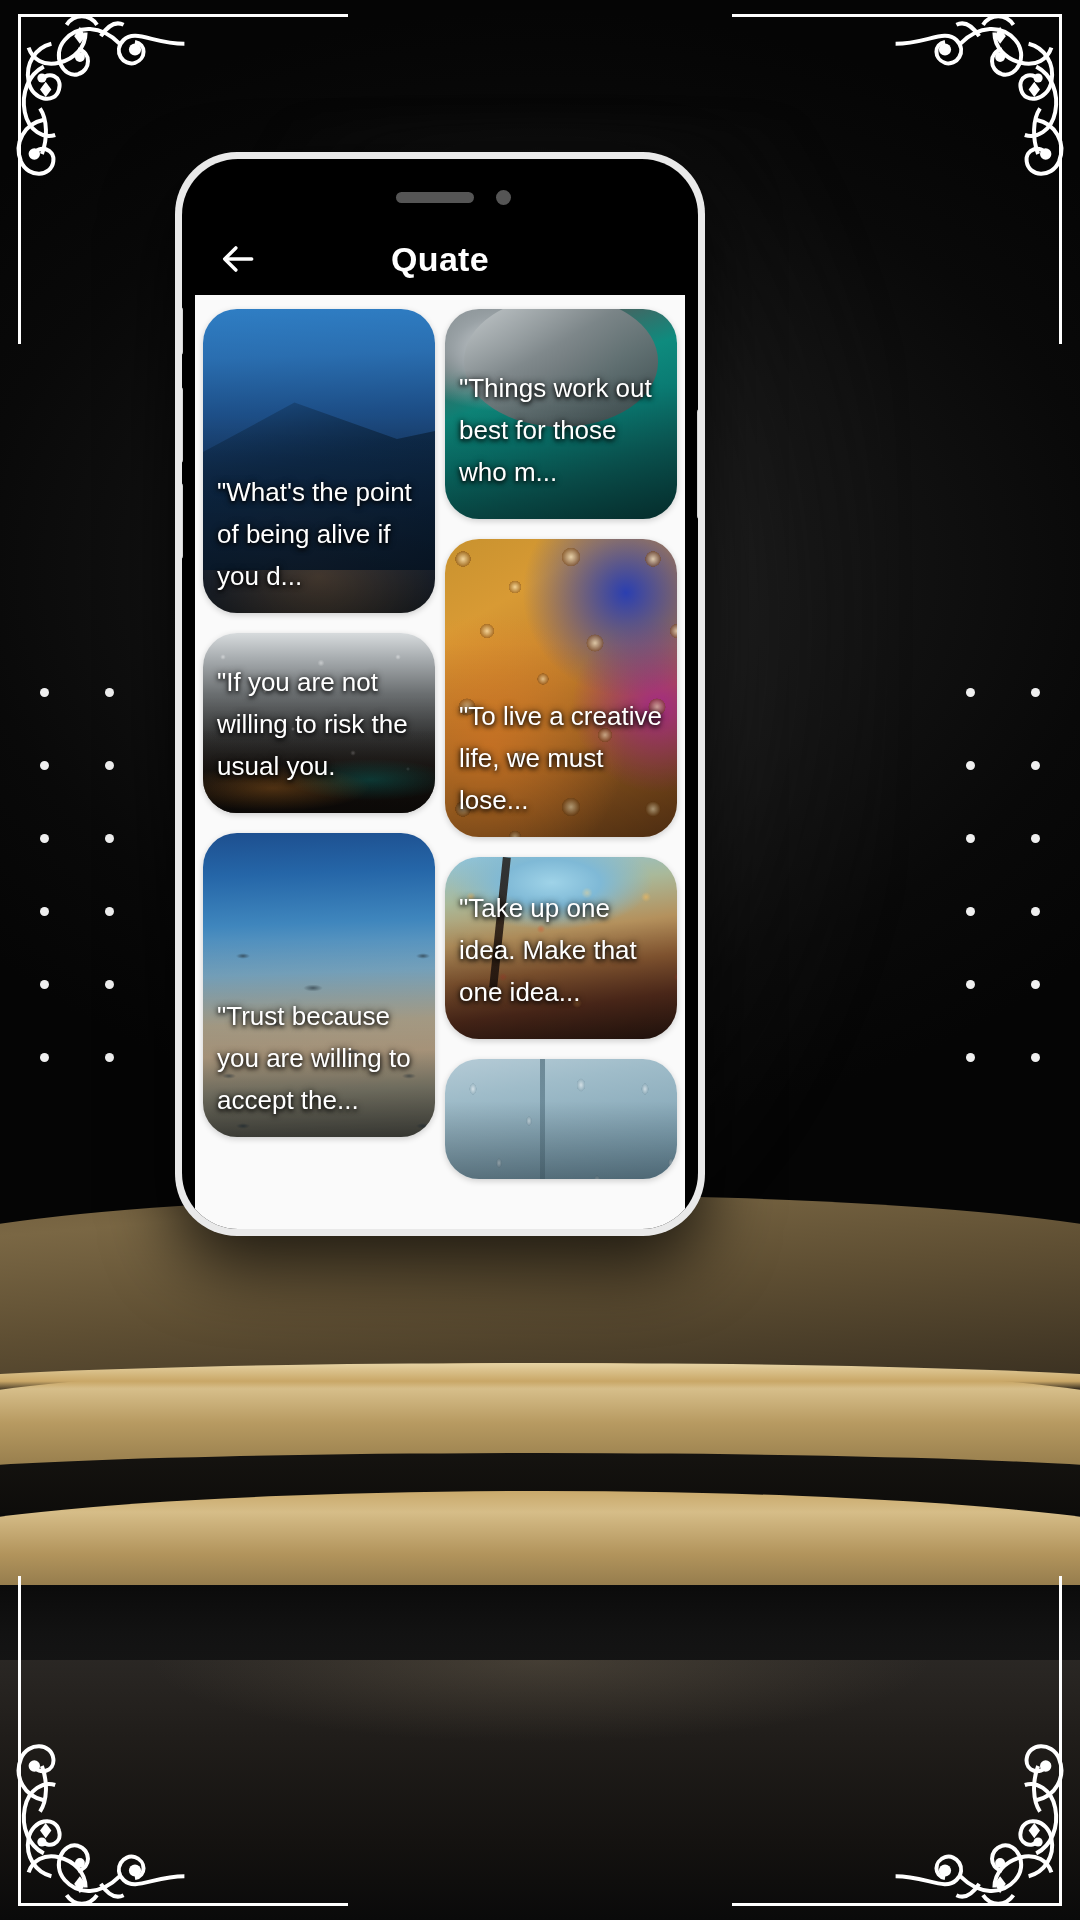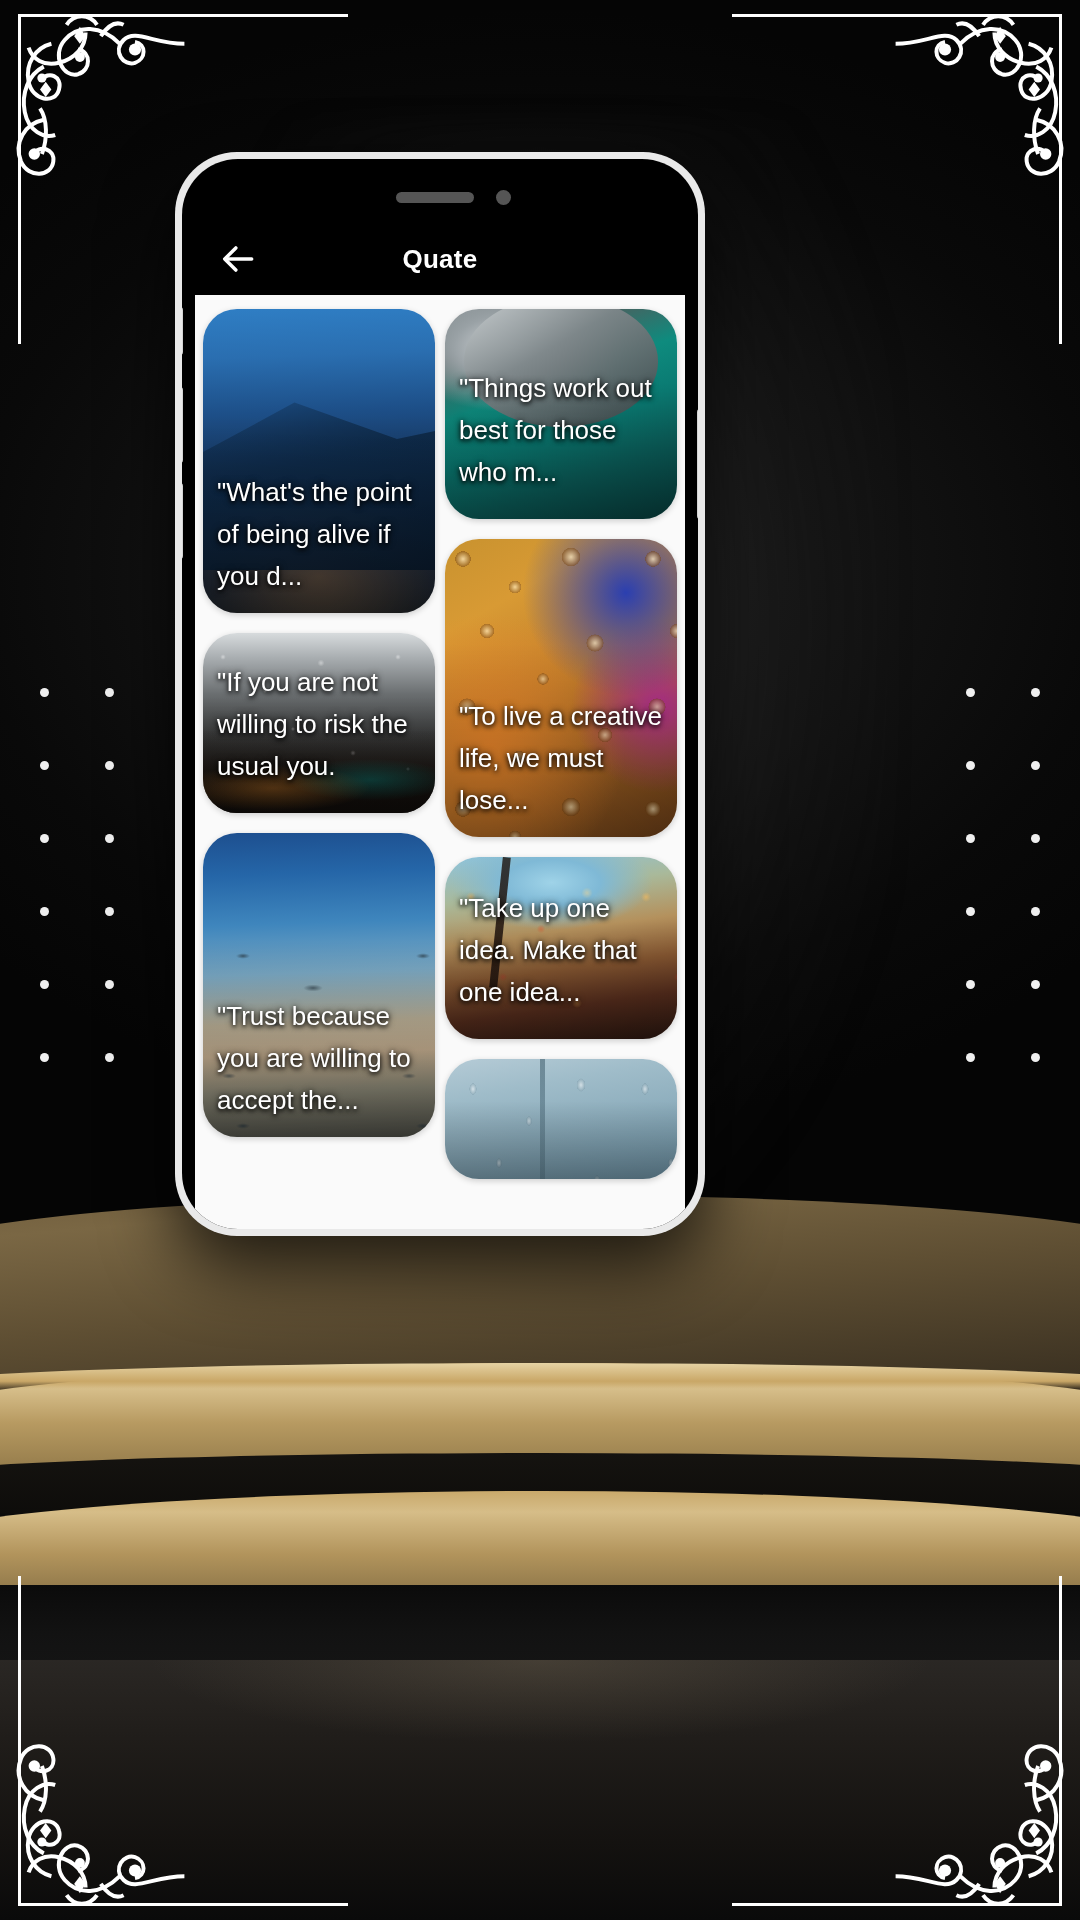--- a/index.html
+++ b/index.html
@@ -132,21 +132,21 @@
     height: 72px; display: flex; align-items: center;
     padding: 0 16px; position: relative;
   }
   .back-btn {
     width: 56px; height: 56px; display: flex; align-items: center; justify-content: center;
     cursor: pointer;
   }
   .back-btn svg { width: 38px; height: 38px; }
   .appbar-title {
     position: absolute; left: 0; right: 0; text-align: center;
-    color: #fff; font-size: 26px; font-weight: bold;
+    color: #fff; font-size: 34px; font-weight: bold;
     letter-spacing: 0.3px; pointer-events: none;
   }
 
   
   .screen {
     position: absolute; left: 13px; right: 13px; top: 136px; bottom: 0;
     background: #fafafa;
     overflow: hidden;
   }
   .grid {

